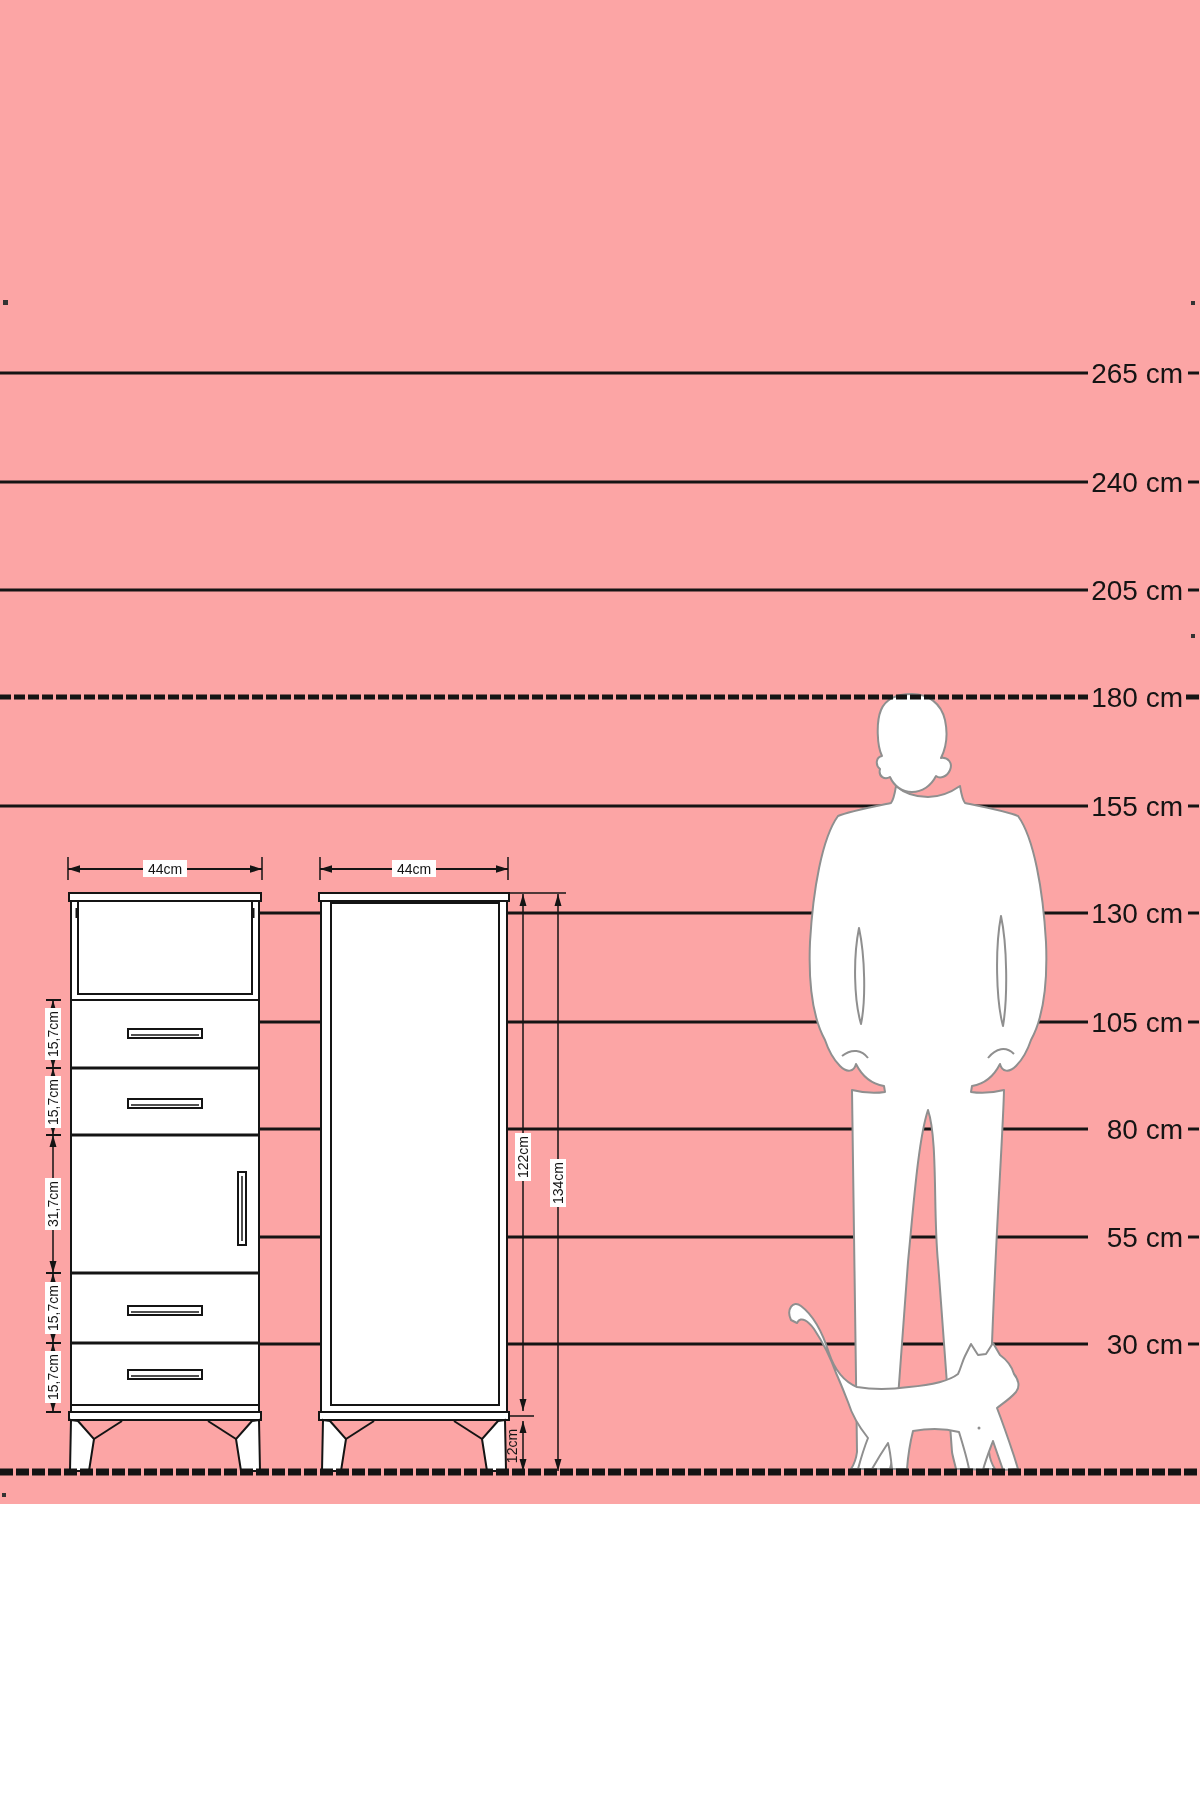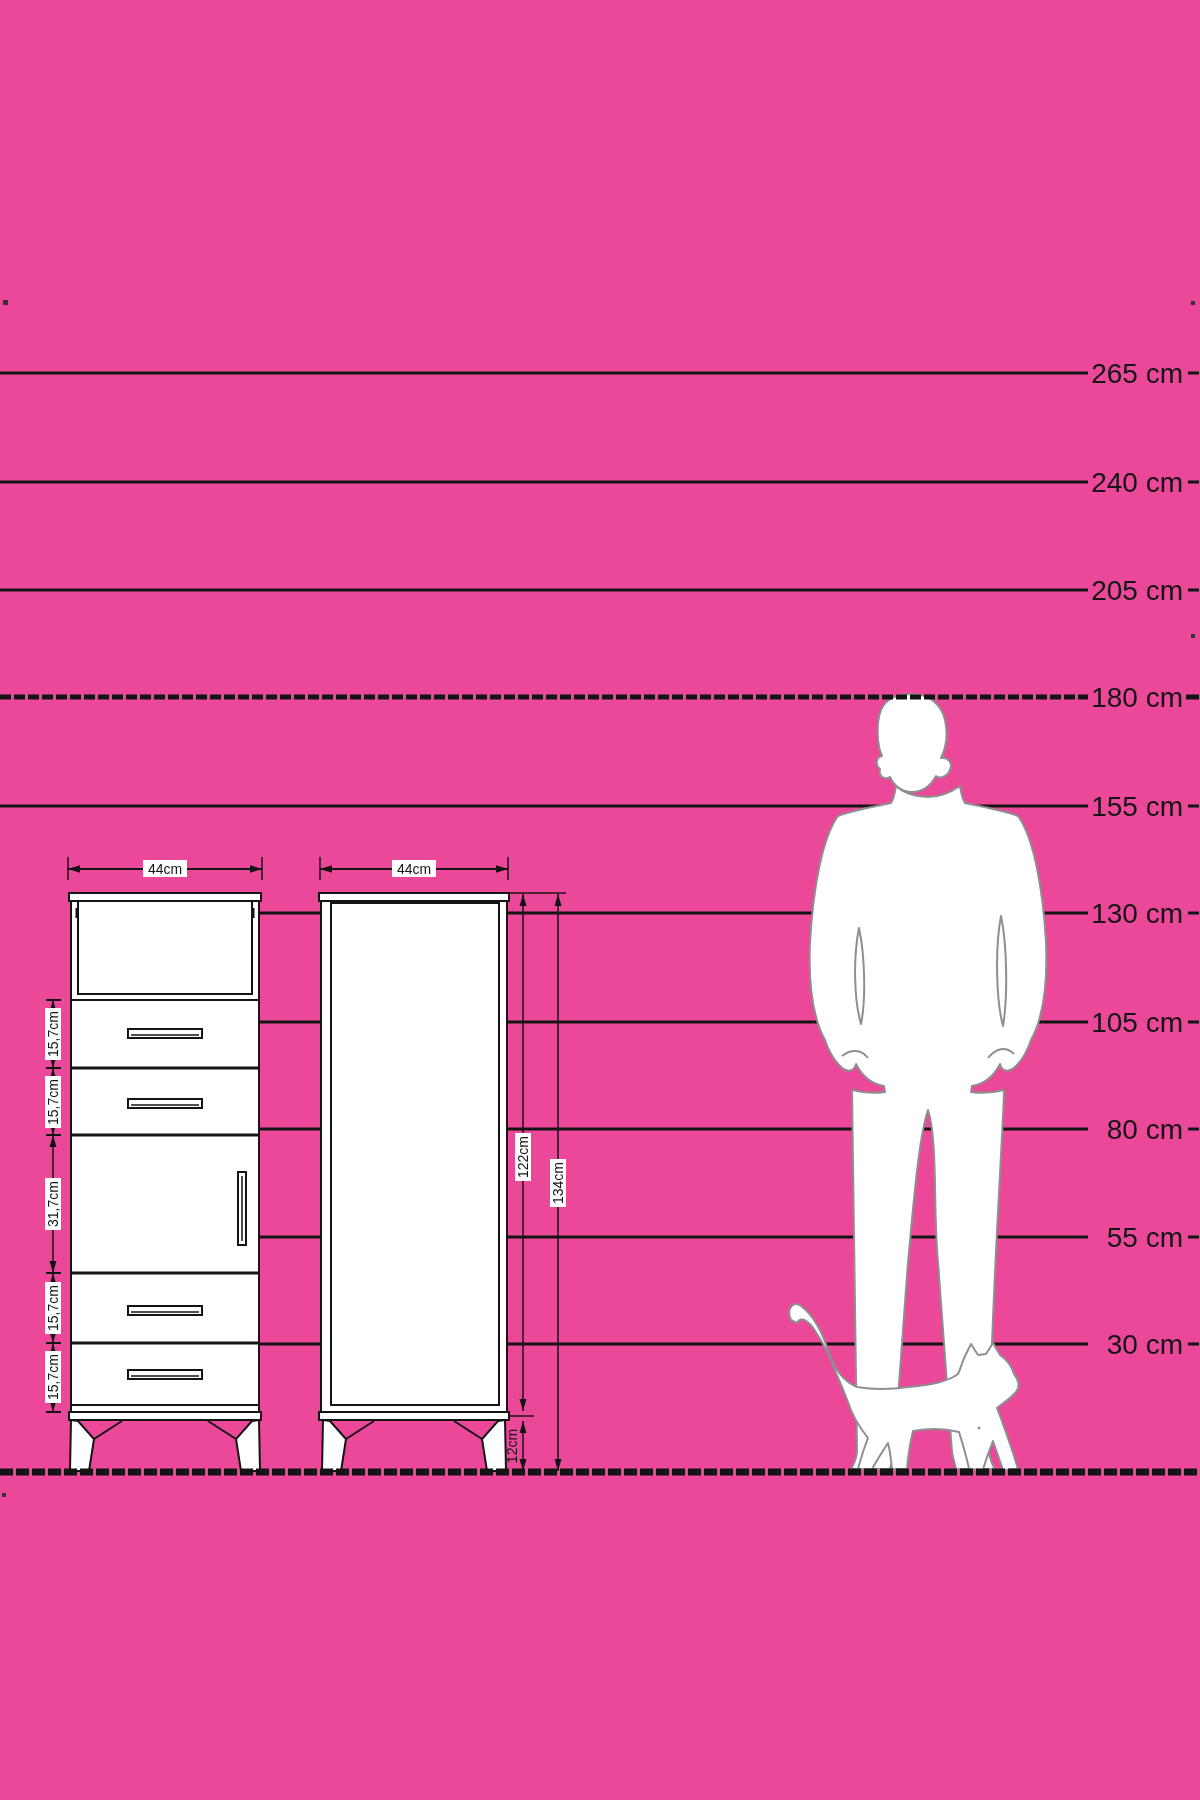--- a/index.html
+++ b/index.html
@@ -1,16 +1,16 @@
 <!DOCTYPE html>
 <html><head>
 <meta charset="utf-8">
 <style>
   html,body{margin:0;padding:0;background:#ffffff;}
-  .stage{position:relative;width:1200px;height:1800px;background:#ec4899;overflow:hidden;
+  .stage{position:relative;width:1200px;height:1504px;background:#fca5a5;overflow:hidden;
          font-family:"Liberation Sans", sans-serif;}
   svg{position:absolute;left:0;top:0;}
   text{font-family:"Liberation Sans", sans-serif;fill:#141414;}
   .scale-label{font-size:28px;}
   .dim-label{font-size:14px;}
 </style>
 </head>
 <body>
 
 <div class="stage">

